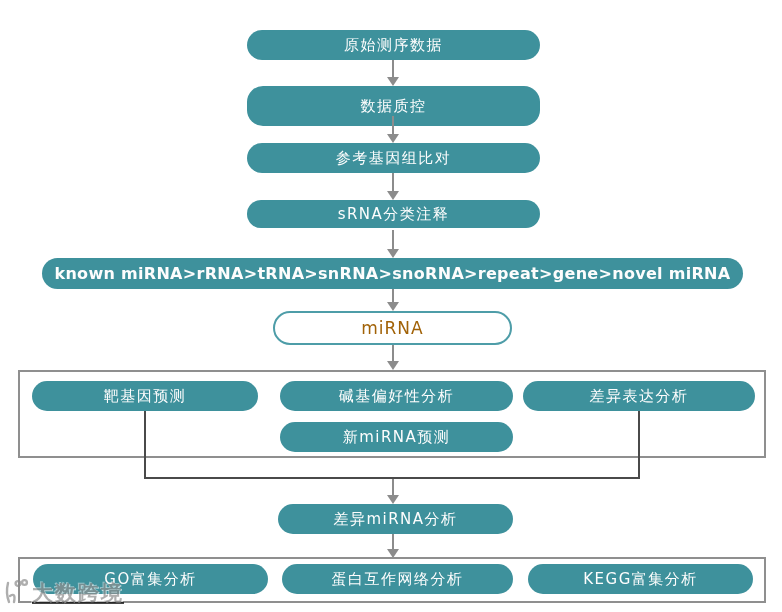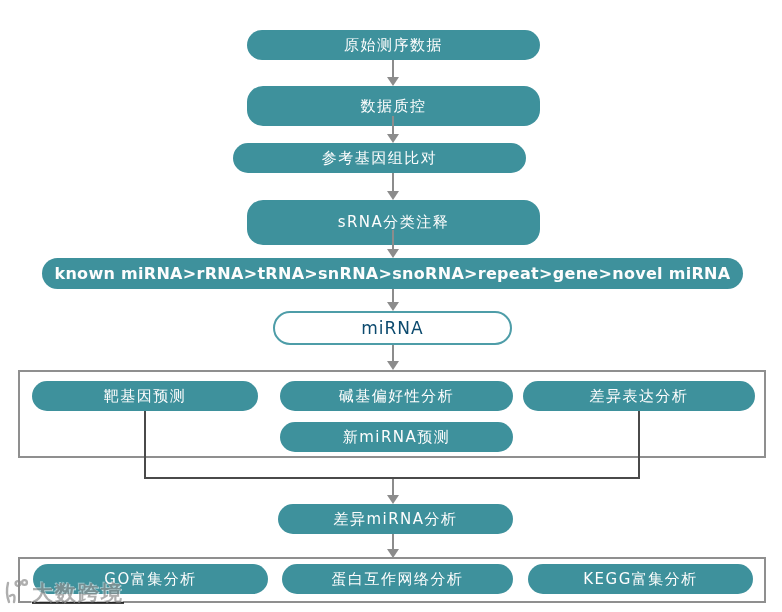--- a/index.html
+++ b/index.html
@@ -10,21 +10,21 @@
   }
   .node{
     position:absolute;box-sizing:border-box;
     display:flex;align-items:center;justify-content:center;
     background:#3E919C;color:#fdfdfd;
     border-radius:16px;font-size:15px;letter-spacing:1.5px;
     white-space:nowrap;
   }
   .node.wide{border-radius:16px;font-size:16px;letter-spacing:0.3px;font-weight:bold;}
   .node.outline{
-    background:#ffffff;border:2px solid #4E9DA8;color:#0c4a6e;
+    background:#ffffff;border:2px solid #4E9DA8;color:#a16207;
     font-size:17px;letter-spacing:1px;border-radius:17px;
   }
   .varrow{position:absolute;width:2px;background:#8C8C8C;}
   .varrow::after{
     content:"";position:absolute;left:-5px;bottom:-9px;
     border-left:6px solid transparent;border-right:6px solid transparent;
     border-top:9px solid #8C8C8C;
   }
   .container-box{
     position:absolute;box-sizing:border-box;
@@ -44,24 +44,24 @@
 <body>
 
 <div id="canvas">
 
   <div class="node" style="left:247px;top:30px;width:293px;height:30px">原始测序数据</div>
   <div class="varrow" style="left:392px;top:60px;height:17px"></div>
 
   <div class="node" style="left:247px;top:86px;width:293px;height:40px">数据质控</div>
   <div class="varrow" style="left:392px;top:116px;height:18px"></div>
 
-  <div class="node" style="left:233px;top:143px;width:293px;height:30px">参考基因组比对</div>
+  <div class="node" style="left:247px;top:143px;width:293px;height:30px">参考基因组比对</div>
   <div class="varrow" style="left:392px;top:173px;height:18px"></div>
 
-  <div class="node" style="left:247px;top:200px;width:293px;height:45px">sRNA分类注释</div>
+  <div class="node" style="left:247px;top:200px;width:293px;height:28px">sRNA分类注释</div>
   <div class="varrow" style="left:392px;top:230px;height:19px"></div>
 
   <div class="node wide" style="left:42px;top:258px;width:701px;height:31px">known miRNA&gt;rRNA&gt;tRNA&gt;snRNA&gt;snoRNA&gt;repeat&gt;gene&gt;novel miRNA</div>
   <div class="varrow" style="left:392px;top:289px;height:13px"></div>
 
   <div class="node outline" style="left:273px;top:311px;width:239px;height:34px">miRNA</div>
   <div class="varrow" style="left:392px;top:345px;height:16px"></div>
 
   <div class="container-box" style="left:18px;top:370px;width:748px;height:88px"></div>
 

